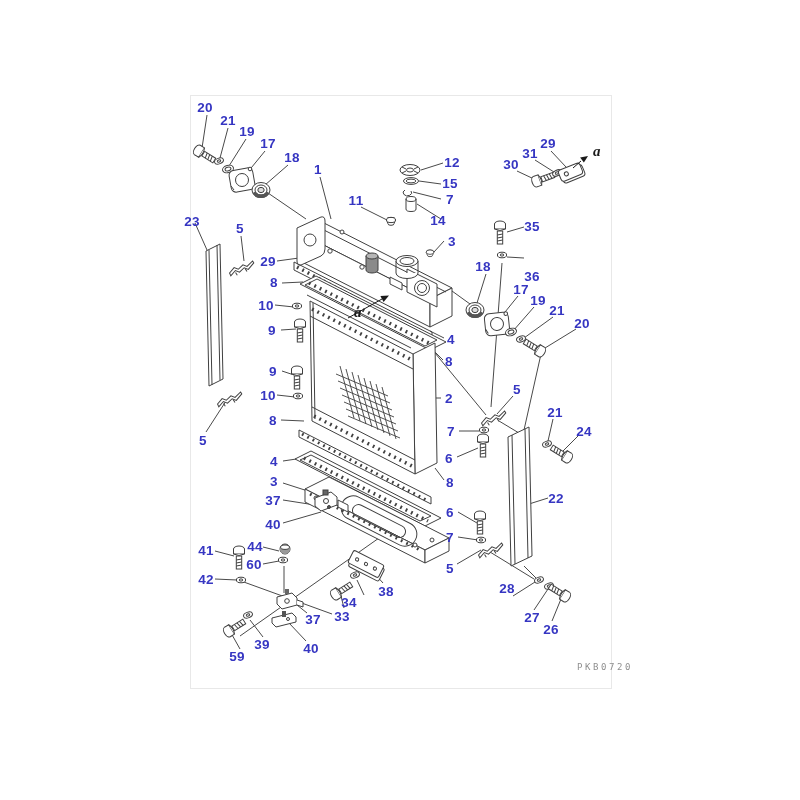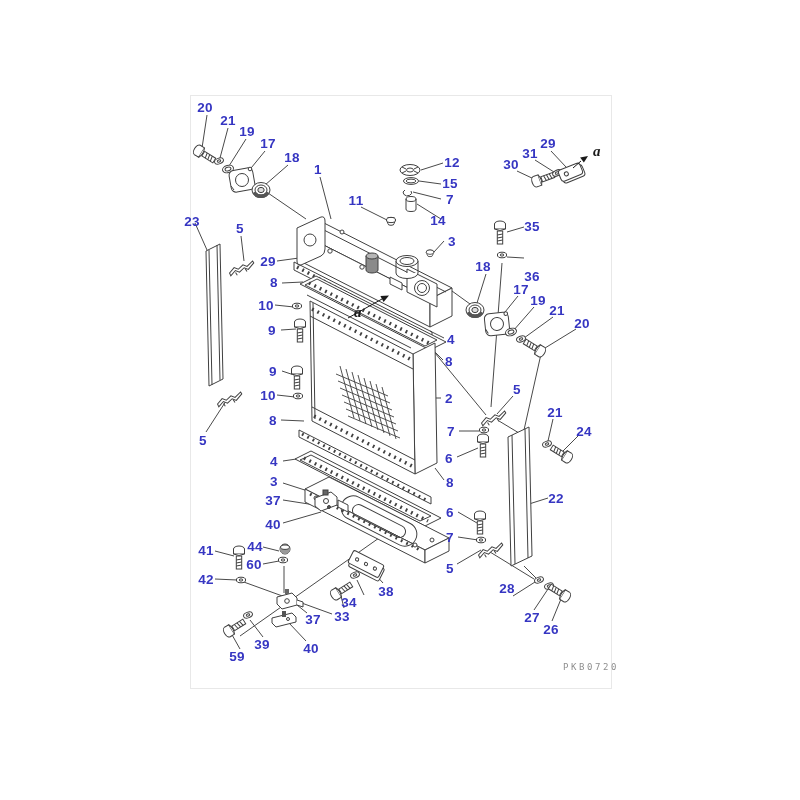--- a/index.html
+++ b/index.html
@@ -430,15 +430,15 @@
 <span class="co" style="left:262px;top:644px">39</span>
 <span class="co" style="left:311px;top:648px">40</span>
 <span class="co" style="left:313px;top:619px">37</span>
 <span class="co" style="left:342px;top:616px">33</span>
 <span class="co" style="left:349px;top:602px">34</span>
 <span class="co" style="left:386px;top:591px">38</span>
 <span class="co" style="left:507px;top:588px">28</span>
 <span class="co" style="left:532px;top:617px">27</span>
 <span class="co" style="left:551px;top:629px">26</span>
 
-<span class="code" style="left:563px;top:662px">PKB0720</span>
+<span class="code" style="left:577px;top:662px">PKB0720</span>
 
 </div>
 
 </body></html>

